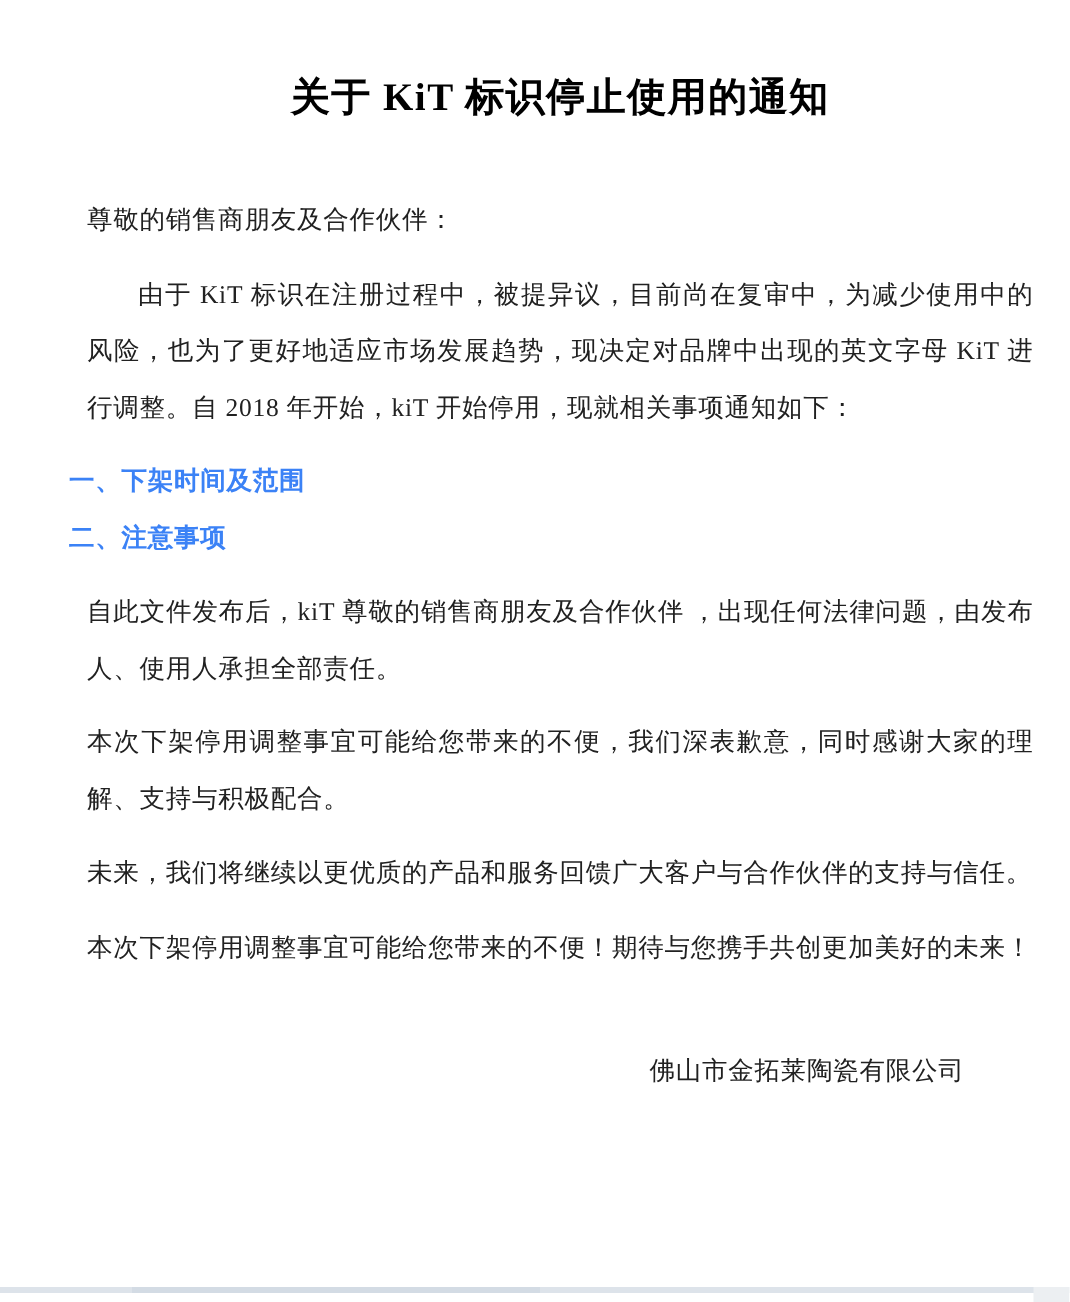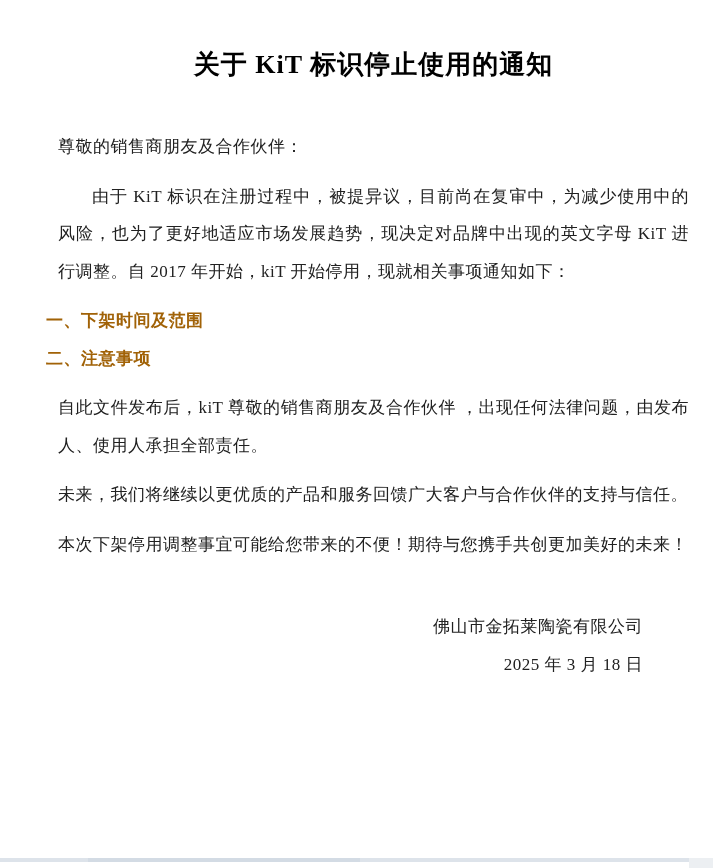--- a/index.html
+++ b/index.html
@@ -43,21 +43,21 @@
     letter-spacing: 0.5px;
   }
   .para-indent {
     text-indent: 2em;
   }
   .section-heading {
     margin: 0;
     font-size: 17px;
     line-height: 37.5px;
     font-weight: bold;
-    color: #a16207;
+    color: #3b82f6;
     letter-spacing: 0.5px;
   }
   .signature-block {
     margin: 45px 58px 0 auto;
     width: -moz-fit-content;
     width: fit-content;
     text-align: right;
   }
   .signature-block p {
     margin: 0;
@@ -100,38 +100,38 @@
 </style>
 </head>
 <body>
 
 <div class="doc">
 
   <h1 class="doc-title">关于 KiT 标识停止使用的通知</h1>
 
   <p class="line">尊敬的销售商朋友及合作伙伴：</p>
 
-  <p class="para para-indent">由于 KiT 标识在注册过程中，被提异议，目前尚在复审中，为减少使用中的风险，也为了更好地适应市场发展趋势，现决定对品牌中出现的英文字母 KiT 进行调整。自 2017 年开始，kiT 开始停用，现就相关事项通知如下：</p>
+  <p class="para para-indent">由于 KiT 标识在注册过程中，被提异议，目前尚在复审中，为减少使用中的风险，也为了更好地适应市场发展趋势，现决定对品牌中出现的英文字母 KiT 进行调整。自 2018 年开始，kiT 开始停用，现就相关事项通知如下：</p>
 
   <h2 class="section-heading">一、下架时间及范围</h2>
 
 
 
   <h2 class="section-heading">二、注意事项</h2>
 
   <p class="para">自此文件发布后，kiT 尊敬的销售商朋友及合作伙伴 ，出现任何法律问题，由发布人、使用人承担全部责任。</p>
 
+  <p class="para">本次下架停用调整事宜可能给您带来的不便，我们深表歉意，同时感谢大家的理解、支持与积极配合。</p>
 
   <p class="para">未来，我们将继续以更优质的产品和服务回馈广大客户与合作伙伴的支持与信任。</p>
 
   <p class="para">本次下架停用调整事宜可能给您带来的不便！期待与您携手共创更加美好的未来！</p>
 
   <div class="signature-block">
     <p>佛山市金拓莱陶瓷有限公司</p>
-    <p>2025 年 3 月 18 日</p>
   </div>
 
 </div>
 
 <div class="bottom-strip">
   <div class="scrollbar-track">
     <div class="scrollbar-thumb"></div>
   </div>
   <div class="resize-corner"></div>
 </div>

